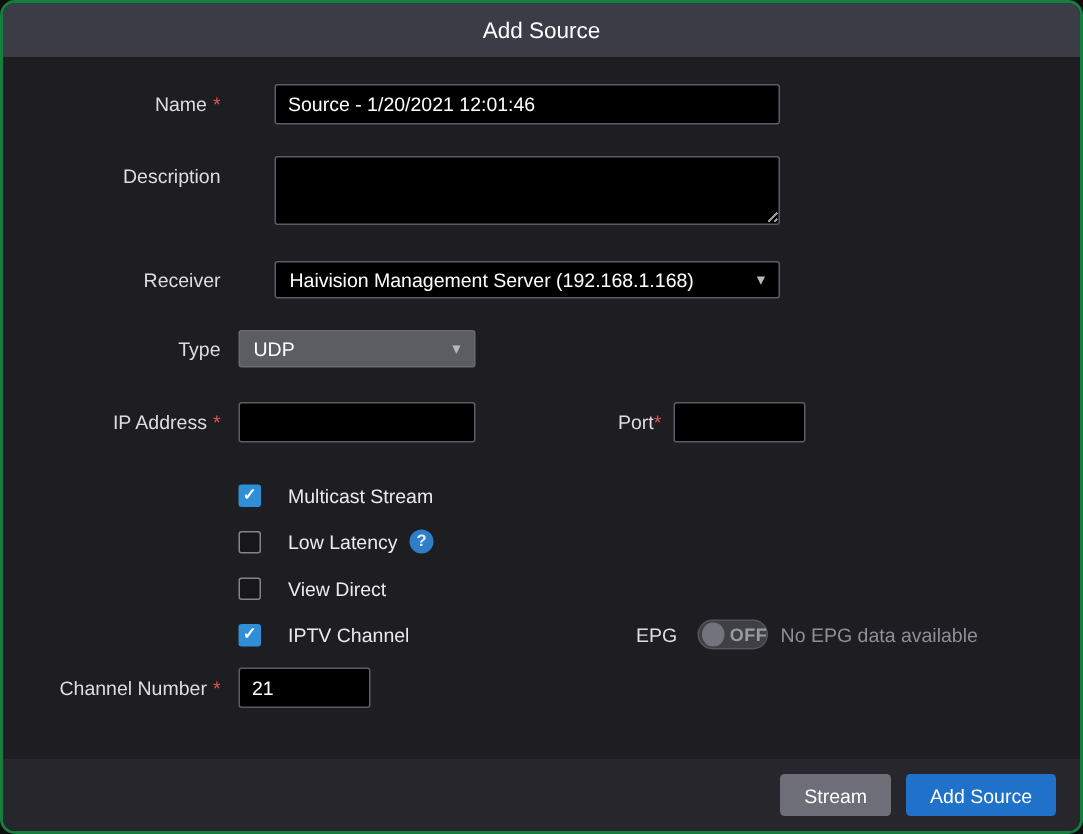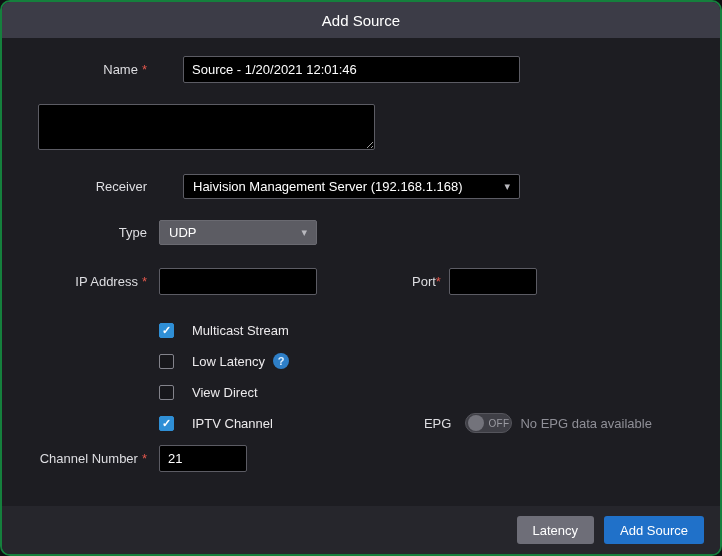--- a/index.html
+++ b/index.html
@@ -69,21 +69,21 @@
   .port-group .text-input { margin-left: 8px; }
   .epg-group { display: flex; align-items: center; margin-left: 151px; }
   .epg-label { font-size: 13px; color: #dedee2; }
   .toggle {
     width: 47px; height: 20px; border-radius: 10px;
     background: #3f3f46; border: 1px solid #55555c;
     display: flex; align-items: center;
     margin-left: 14px; padding-left: 2px; cursor: pointer;
   }
   .knob { width: 16px; height: 16px; border-radius: 50%; background: #73737b; }
-  .toggle-label { font-size: 10px; font-weight: normal; color: #9b9ba2; margin-left: 4px; letter-spacing: .3px; }
+  .toggle-label { font-size: 12px; font-weight: bold; color: #9b9ba2; margin-left: 4px; letter-spacing: .3px; }
   .epg-status { font-size: 13px; color: #8f8f97; margin-left: 8px; white-space: nowrap; }
   .footer {
     position: absolute; bottom: 0; left: 0; right: 0; height: 48px;
     background: #26262c;
     display: flex; align-items: center; justify-content: flex-end;
     padding: 0 16px; gap: 10px;
   }
   .btn {
     height: 28px; padding: 0 16px; border: none; border-radius: 3px;
     font: 13px "Liberation Sans", sans-serif; color: #fff; cursor: pointer;
@@ -103,20 +103,23 @@
 
     <div class="row">
       <div class="label-col">
         <span>Name</span>
         <span class="req">*</span>
       </div>
       <input class="text-input w-lg field-gap" value="Source - 1/20/2021 12:01:46" style="">
     </div>
 
     <div class="row desc">
+      <div class="label-col">
+        <span>Description</span>
+      </div>
       <textarea class="text-input w-lg field-gap" style=""></textarea>
     </div>
 
     <div class="row">
       <div class="label-col">
         <span>Receiver</span>
       </div>
       <div class="select select-dark w-lg field-gap">
         <span>Haivision Management Server (192.168.1.168)</span>
         <span class="chevron">▾</span>
@@ -187,16 +190,16 @@
       <div class="label-col">
         <span>Channel Number</span>
         <span class="req">*</span>
       </div>
       <input class="text-input w-sm field-gap" value="21" style="">
     </div>
 
   </div>
 
   <div class="footer">
-    <button class="btn btn-cancel">Latency</button>
+    <button class="btn btn-cancel">Stream</button>
     <button class="btn btn-primary">Add Source</button>
   </div>
 </div>
 
 </body></html>

